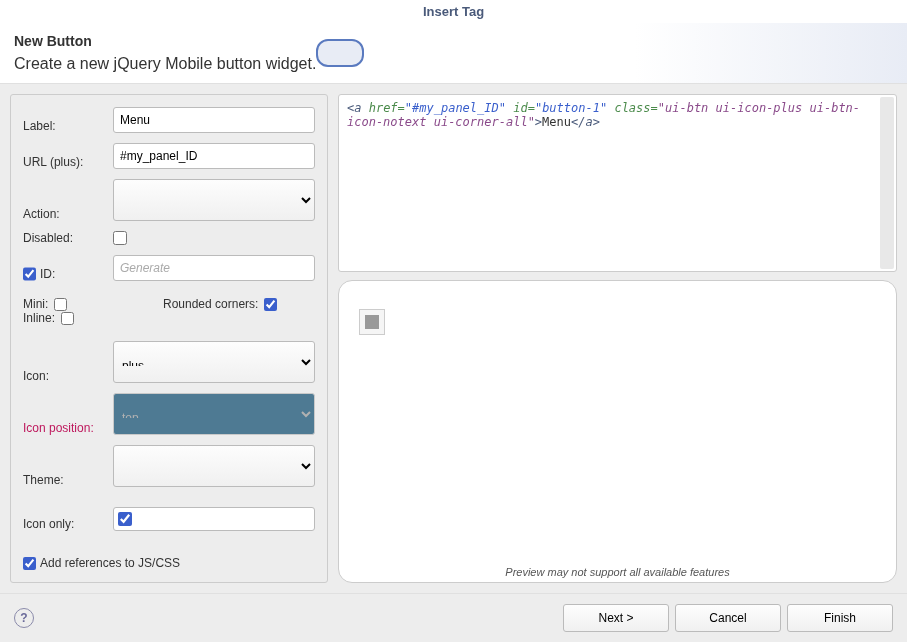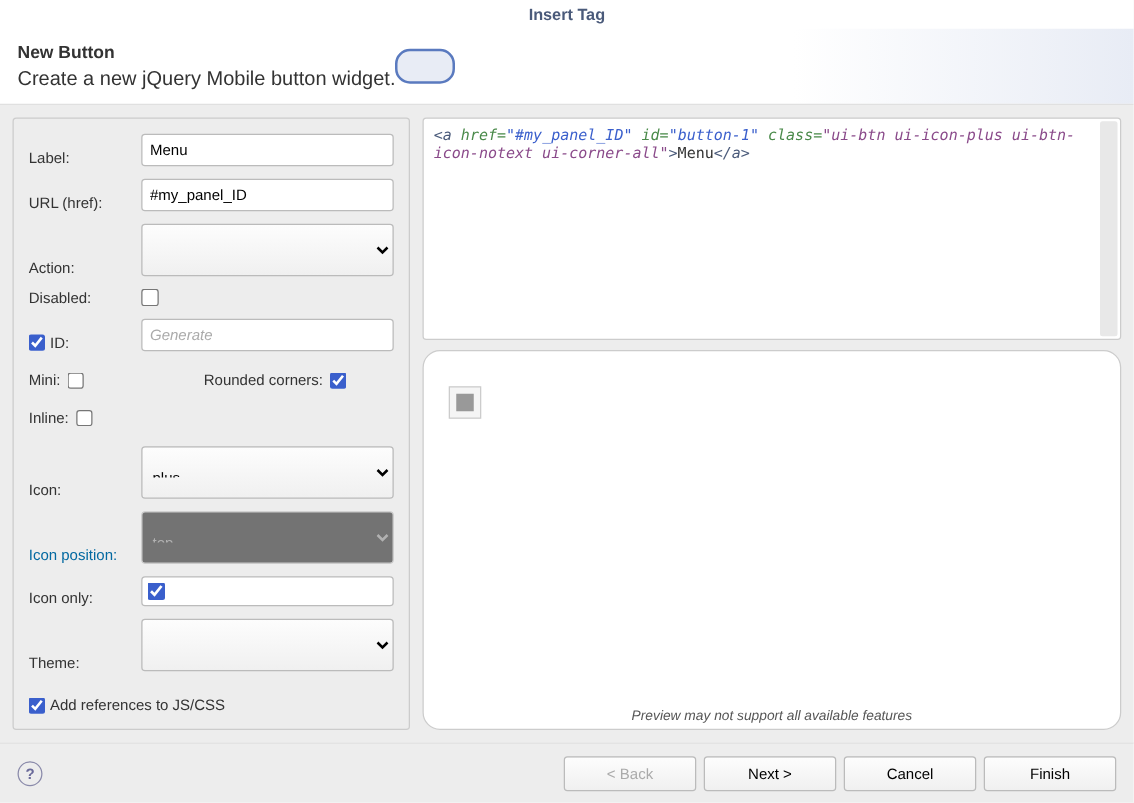--- a/index.html
+++ b/index.html
@@ -7,27 +7,27 @@
 .window { display: flex; flex-direction: column; height: 100%; }
 .titlebar { text-align: center; padding: 4px 0; font-weight: bold; color: #4a5a7a; font-size: 13px; }
 .header { background: linear-gradient(to right, #ffffff 0%, #ffffff 70%, #e8ecf5 100%); padding: 10px 14px; border-bottom: 1px solid #e0e0e0; display: flex; justify-content: flex-start; align-items: center; }
 .header-text h2 { font-size: 14px; font-weight: bold; color: #333; margin-bottom: 6px; }
 .header-text p { font-size: 16px; color: #333; }
 .header-icon { width: 48px; height: 28px; border: 2px solid #5a7abf; border-radius: 12px; background: #e8ecf5; }
 .main { flex: 1; display: flex; gap: 10px; padding: 10px; background: #ededed; }
 .form-panel { width: 318px; background: #ededed; border: 1px solid #ccc; border-radius: 3px; padding: 12px; display: flex; flex-direction: column; }
 .form-row { display: flex; align-items: flex-end; margin-bottom: 10px; }
 .form-row label { width: 90px; color: #333; }
-.form-row label.disabled { color: #0369a1; }
+.form-row label.disabled { color: #be185d; }
 .form-row input[type="text"] { flex: 1; height: 26px; border: 1px solid #bbb; border-radius: 3px; padding: 0 6px; background: #fff; font-size: 12px; }
 .form-row input[type="text"]::placeholder { color: #aaa; font-style: italic; }
 .form-row select { flex: 1; height: 42px; border: 1px solid #bbb; border-radius: 3px; padding: 16px 4px; background: linear-gradient(#fdfdfd,#f0f0f0); font-size: 12px; }
-.form-row select:disabled { color: #999; background: #404040; }
+.form-row select:disabled { color: #999; background: #0c4a6e; }
 .form-row input[type="checkbox"] { width: 14px; height: 14px; }
-.cb-pair { display: flex; gap: 30px; margin-bottom: 16px; }
+.cb-pair { display: flex; gap: 30px; margin-bottom: 0; }
 .cb-pair .col1 { display: flex; align-items: center; gap: 6px; width: 90px; }
 .cb-pair .col2 { display: flex; align-items: center; gap: 6px; }
 .cb-checkbox-cell { width: 200px; flex: 1; height: 24px; border: 1px solid #bbb; border-radius: 3px; background: #fff; display: flex; align-items: center; padding-left: 4px; }
 .bottom-form { margin-top: auto; display: flex; align-items: center; gap: 24px; }
 .bottom-form .chk { display: flex; align-items: center; gap: 4px; }
 .btn-small { height: 28px; padding: 0 10px; border: 1px solid #bbb; border-radius: 3px; background: linear-gradient(#fdfdfd,#f0f0f0); cursor: pointer; font-size: 12px; }
 .right-col { flex: 1; display: flex; flex-direction: column; gap: 8px; }
 .code-panel { height: 178px; border: 1px solid #ccc; border-radius: 3px; background: #fff; padding: 6px 8px; font-family: "Consolas", monospace; font-size: 12px; font-style: italic; overflow: auto; position: relative; }
 .code-panel .scrollbar { position: absolute; right: 2px; top: 2px; bottom: 2px; width: 14px; background: #e8e8e8; border-radius: 2px; }
 .code .tag { color: #4a5a7a; }
@@ -62,21 +62,21 @@
 
   <div class="main">
     <div class="form-panel">
 
       <div class="form-row">
         <label>Label:</label>
         <input type="text" value="Menu" style="">
       </div>
 
       <div class="form-row">
-        <label>URL (href):</label>
+        <label>URL (plus):</label>
         <input type="text" value="#my_panel_ID" style="">
       </div>
 
       <div class="form-row">
         <label>Action:</label>
         <select><option></option></select>
       </div>
 
       <div class="form-row">
         <label>Disabled:</label>
@@ -112,30 +112,30 @@
       <div class="form-row">
         <label>Icon:</label>
         <select><option>plus</option></select>
       </div>
 
       <div class="form-row">
         <label class="disabled">Icon position:</label>
         <select disabled=""><option>top</option></select>
       </div>
 
+      <div class="form-row" style="margin-bottom:20px;">
+        <label>Theme:</label>
+        <select><option></option></select>
+      </div>
+
       <div class="form-row">
         <label>Icon only:</label>
         <div class="cb-checkbox-cell">
             <input type="checkbox" class="ck" checked="" style="">
           </div>
-      </div>
-
-      <div class="form-row" style="margin-bottom:20px;">
-        <label>Theme:</label>
-        <select><option></option></select>
       </div>
 
       <div class="bottom-form">
         <div class="chk">
           <input type="checkbox" class="ck" checked="" style="">
           <label>Add references to JS/CSS</label>
         </div>
         <div style="flex:1"></div>
       </div>
     </div>
@@ -153,18 +153,17 @@
           <div class="sq"></div>
         </div>
         <div class="preview-note">Preview may not support all available features</div>
       </div>
     </div>
   </div>
 
   <div class="footer">
     <div class="help">?</div>
     <div class="spacer"></div>
-    <button class="disabled">&lt; Back</button>
     <button>Next &gt;</button>
     <button>Cancel</button>
     <button>Finish</button>
   </div>
 </div>
 
 </body></html>

